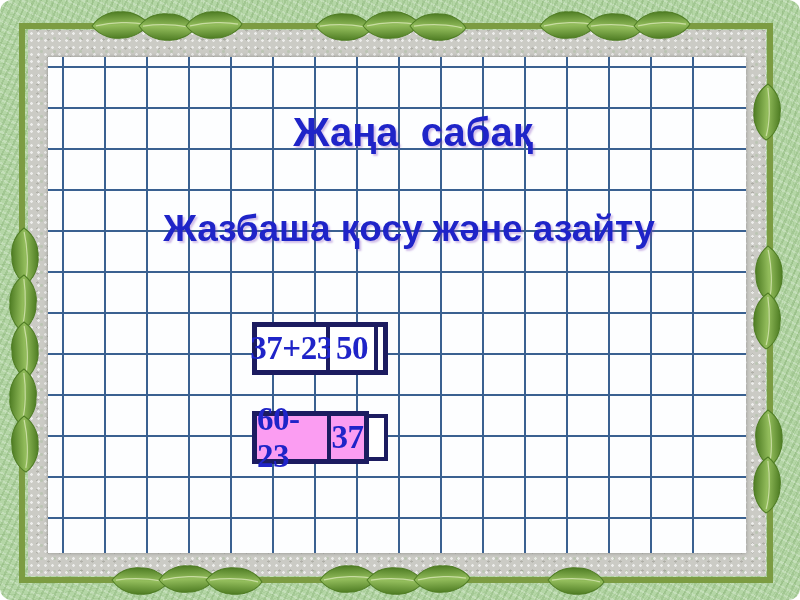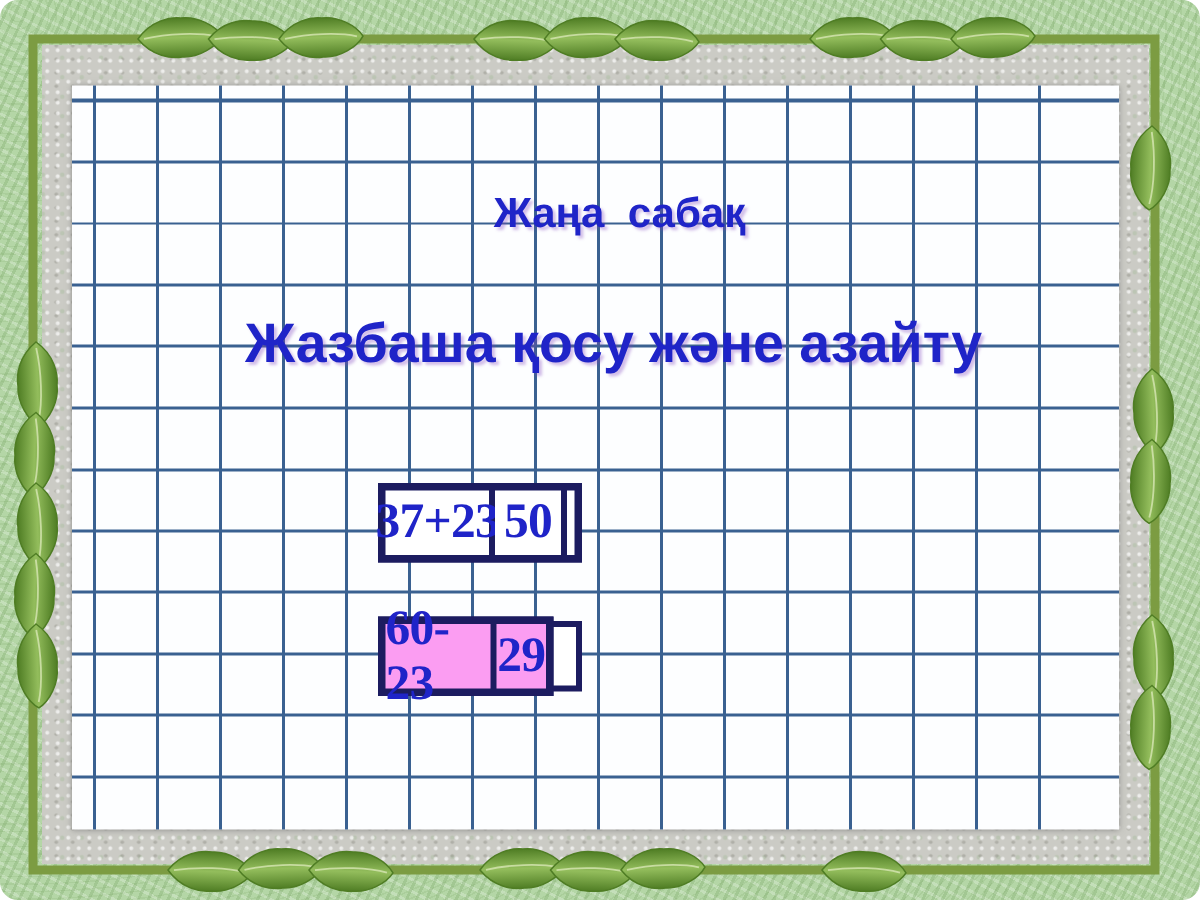--- a/index.html
+++ b/index.html
@@ -36,21 +36,21 @@
       repeating-linear-gradient(to right,  rgba(0,0,0,0) 0 40px, var(--grid-blue, #3a6191) 40px 42px),
       repeating-linear-gradient(to bottom, rgba(0,0,0,0) 0 39px, var(--grid-blue, #3a6191) 39px 41px);
     background-position: -26px 0, 0 -30px;
     box-shadow: 0 0 4px rgba(110,110,110,.65);
   }
   .title, .subtitle {
     position:absolute; left:48px; width:698px; margin:0; text-align:center;
     color: var(--text-blue, #1f24c8); font-weight:bold;
     text-shadow: 2px 2px 2px rgba(130,70,190,.35);
   }
-  .title    { top:126px; font-size:28px; white-space:pre; transform:translateX(16px); }
+  .title    { top:110px; font-size:40px; white-space:pre; transform:translateX(16px); }
   .subtitle { top:208px; font-size:37px; transform:translateX(12px); }
   .prob {
     position:absolute; display:flex; align-items:stretch; gap:4px;
     box-sizing:border-box; height:53px;
     background: var(--navy, #1c1c60); border:5px solid var(--navy, #1c1c60);
   }
   .cell {
     display:flex; align-items:center; justify-content:center;
     background:#ffffff; color: var(--text-blue, #1f24c8);
     font-family:"Liberation Serif", serif; font-weight:bold; font-size:33px;
@@ -202,17 +202,17 @@
   <div class="prob prob1">
     <div class="cell expr">37+23</div>
     <div class="cell res">50</div>
     <div class="cell sliver"></div>
   </div>
 
   <div class="prob2wrap">
     <div class="tail"></div>
     <div class="prob prob2">
       <div class="cell expr pink">60-23</div>
-      <div class="cell res pink">29</div>
+      <div class="cell res pink">37</div>
     </div>
   </div>
 
 </div>
 
 </body></html>

